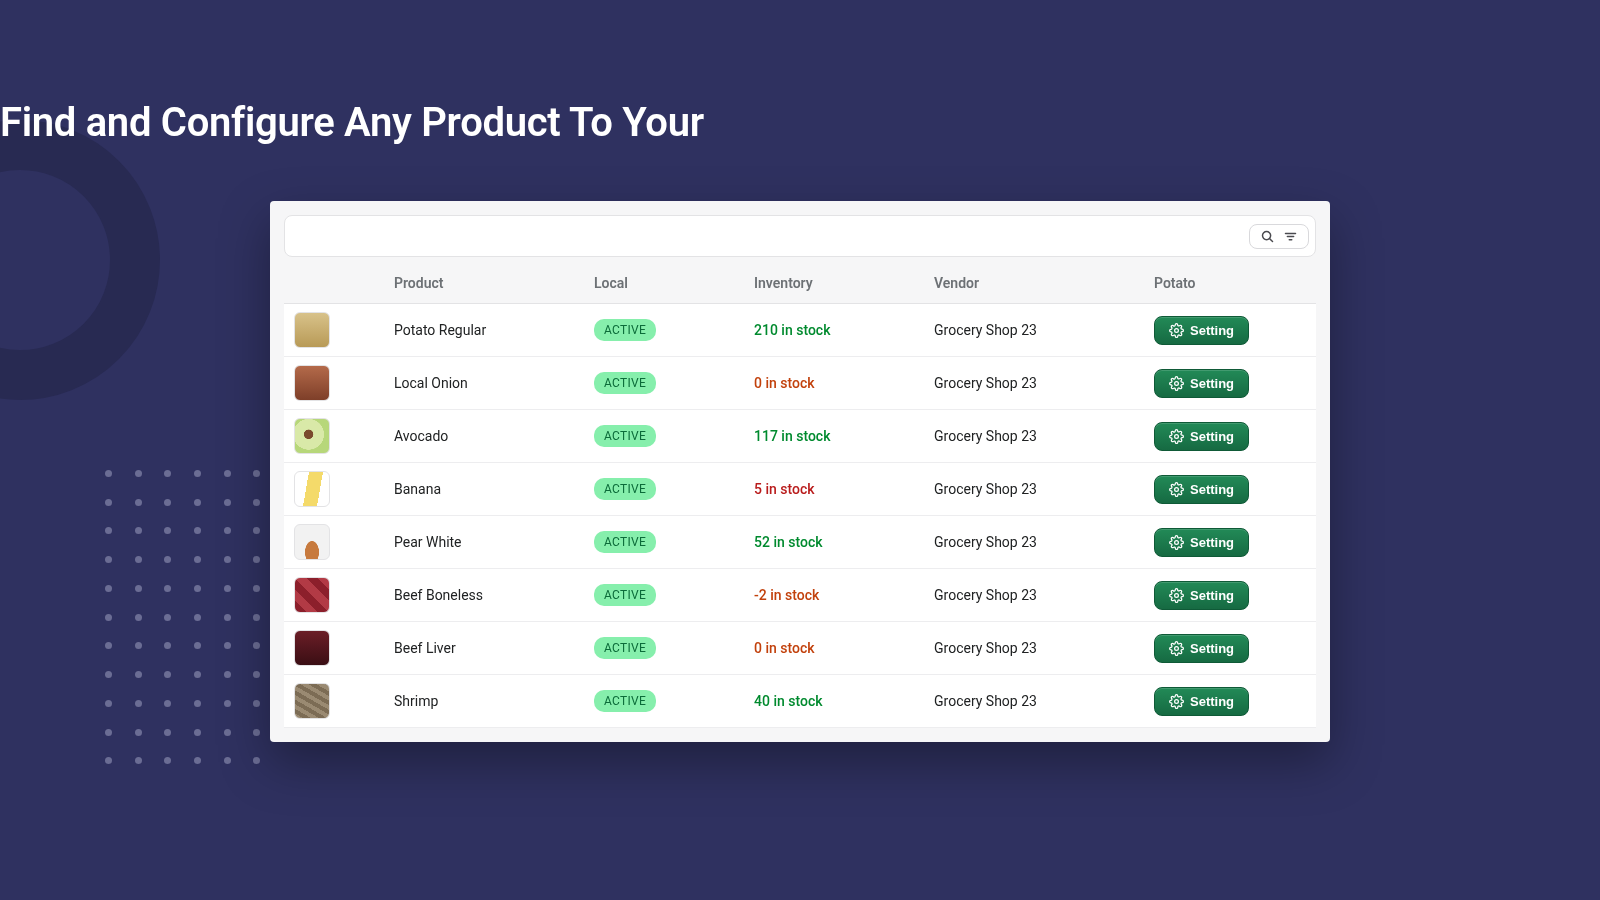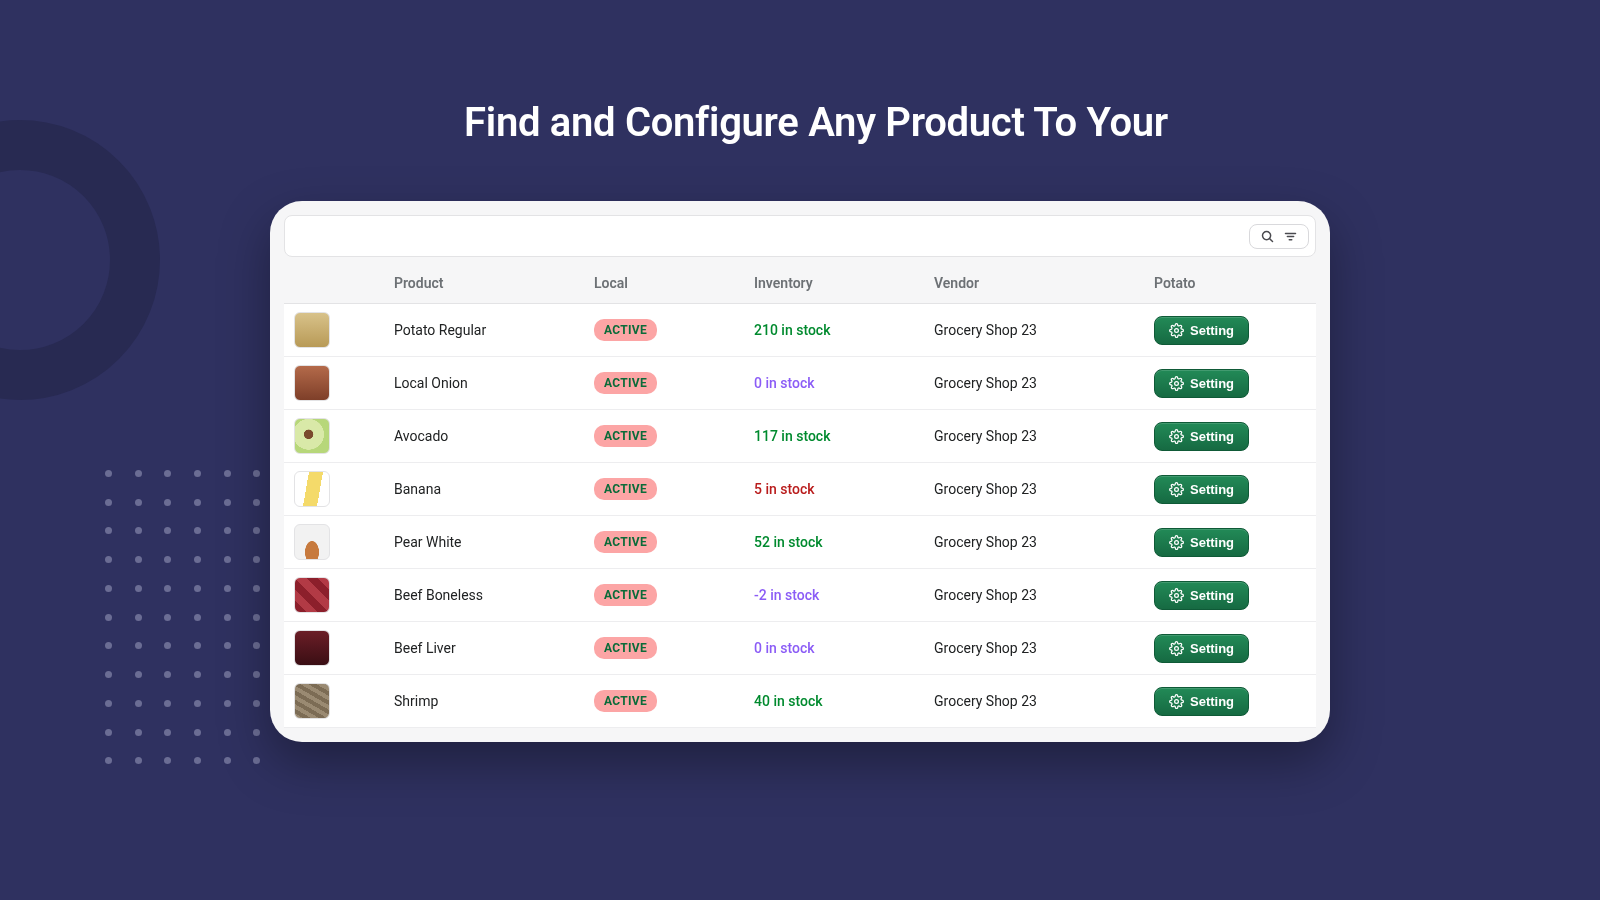--- a/index.html
+++ b/index.html
@@ -31,35 +31,34 @@
   }
   .dots span {
     width: 7px; height: 7px; border-radius: 50%;
     background: #6b6d94;
     display: block;
   }
   .headline {
     position: relative;
     z-index: 1;
     color: #fff;
-    text-align: center;
+    text-align: left;
     font-size: 40px;
     font-weight: 600;
     line-height: 1.4;
     padding-top: 95px;
     letter-spacing: -0.3px;
-    margin-left: 32px;
   }
   .panel {
     position: relative;
     z-index: 2;
     width: 1060px;
     margin: 50px auto 0;
     background: #f6f6f7;
-    border-radius: 32px;
+    border-radius: 4px;
     padding: 14px;
     box-shadow: 0 20px 50px rgba(0,0,0,0.35);
   }
   .topbar {
     background: #fff;
     border: 1px solid #e3e3e5;
     border-radius: 8px;
     height: 42px;
     display: flex;
     align-items: center;
@@ -101,31 +100,31 @@
   }
   .thumb {
     width: 36px; height: 36px;
     border-radius: 6px;
     border: 1px solid #e3e3e5;
     background-size: cover;
     background-position: center;
   }
   .badge {
     display: inline-block;
-    background: #fca5a5;
+    background: #86efac;
     color: #0b6b39;
     font-size: 12px;
-    font-weight: 700;
+    font-weight: 400;
     letter-spacing: 0.3px;
     padding: 4px 10px;
     border-radius: 10px;
   }
   .inv-ok    { color: #008a2e; font-weight: 500; }
   .inv-low   { color: #b91c1c; font-weight: 500; }
-  .inv-out   { color: #8b5cf6; font-weight: 500; }
+  .inv-out   { color: #c2410c; font-weight: 500; }
   .setting-btn {
     display: inline-flex;
     align-items: center;
     gap: 6px;
     background: #1a6e46;
     background: linear-gradient(#228a57,#166a42);
     color: #fff;
     border: 1px solid #0f5a37;
     border-radius: 8px;
     padding: 6px 14px;

